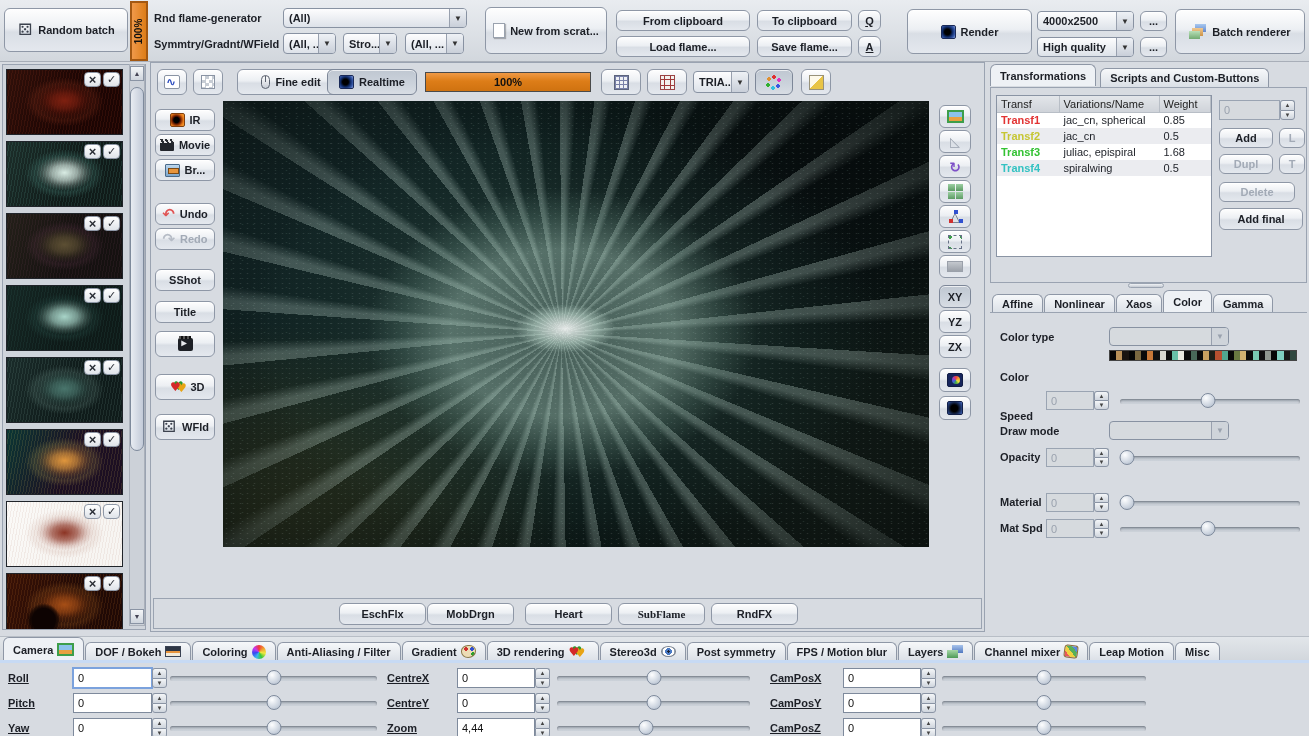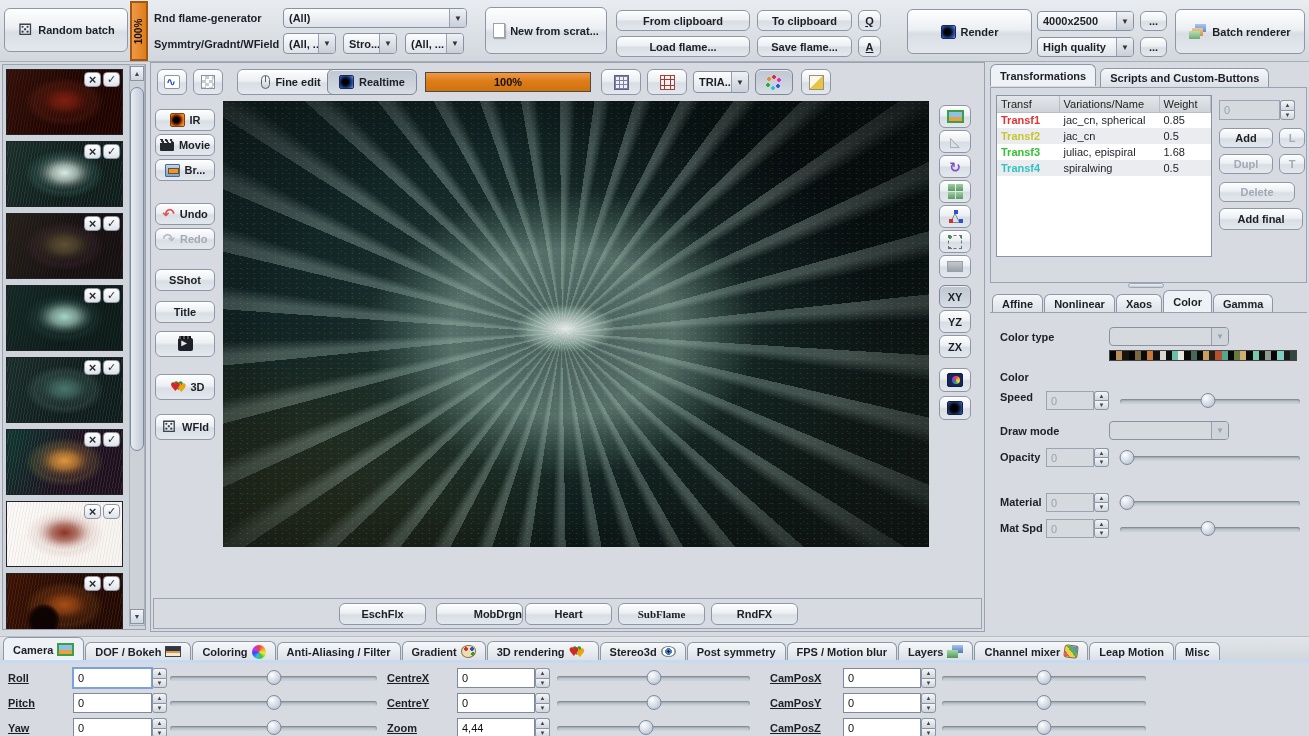--- a/index.html
+++ b/index.html
@@ -486,21 +486,21 @@
         </button>
         <button class="btn" style="left: 788px; top: 333px; width: 32px; height: 24px;">
           <span class="ic ic-fractal-dark"></span>
         </button>
       </div>
 
     <div id="mut-strip">
         <button class="btn" style="left: 185px; top: 4px; width: 87px; height: 22px;">
           <span>EschFlx</span>
         </button>
-        <button class="btn" style="left: 282px; top: 4px; width: 87px; height: 22px; justify-content: flex-end;">
+        <button class="btn" style="left: 273px; top: 4px; width: 87px; height: 22px;">
           <span>MobDrgn</span>
         </button>
         <button class="btn" style="left: 371px; top: 4px; width: 87px; height: 22px;">
           <span>Heart</span>
         </button>
         <button class="btn" style="left: 464px; top: 4px; width: 87px; height: 22px; font-family: Liberation Serif, serif;">
           <span>SubFlame</span>
         </button>
         <button class="btn" style="left: 557px; top: 4px; width: 87px; height: 22px;">
           <span>RndFX</span>
@@ -592,21 +592,21 @@
           <span>WField</span>
         </div></div>
     <div id="sub-box">
       <div class="rp-label" style="top:18px">Color type</div>
       <div class="combo disabled" style="left:119px;top:14px;width:120px;height:19px">
         <span class="cval"></span>
         <span class="carr">▼</span>
       </div>
       <div id="grad-strip" style="background: linear-gradient(90deg, rgb(6, 6, 6) 0%, rgb(6, 6, 6) 3.33%, rgb(184, 144, 88) 3.33%, rgb(184, 144, 88) 6.67%, rgb(24, 20, 16) 6.67%, rgb(24, 20, 16) 10%, rgb(6, 6, 6) 10%, rgb(6, 6, 6) 13.33%, rgb(122, 104, 64) 13.33%, rgb(122, 104, 64) 16.67%, rgb(10, 10, 10) 16.67%, rgb(10, 10, 10) 20%, rgb(200, 120, 56) 20%, rgb(200, 120, 56) 23.33%, rgb(16, 16, 16) 23.33%, rgb(16, 16, 16) 26.67%, rgb(216, 216, 208) 26.67%, rgb(216, 216, 208) 30%, rgb(12, 12, 12) 30%, rgb(12, 12, 12) 33.33%, rgb(104, 192, 168) 33.33%, rgb(104, 192, 168) 36.67%, rgb(232, 232, 224) 36.67%, rgb(232, 232, 224) 40%, rgb(10, 10, 10) 40%, rgb(10, 10, 10) 43.33%, rgb(72, 104, 88) 43.33%, rgb(72, 104, 88) 46.67%, rgb(10, 10, 10) 46.67%, rgb(10, 10, 10) 50%, rgb(200, 160, 96) 50%, rgb(200, 160, 96) 53.33%, rgb(32, 32, 24) 53.33%, rgb(32, 32, 24) 56.67%, rgb(184, 80, 48) 56.67%, rgb(184, 80, 48) 60%, rgb(80, 168, 144) 60%, rgb(80, 168, 144) 63.33%, rgb(8, 8, 8) 63.33%, rgb(8, 8, 8) 66.67%, rgb(104, 120, 64) 66.67%, rgb(104, 120, 64) 70%, rgb(208, 176, 112) 70%, rgb(208, 176, 112) 73.33%, rgb(10, 10, 10) 73.33%, rgb(10, 10, 10) 76.67%, rgb(120, 200, 176) 76.67%, rgb(120, 200, 176) 80%, rgb(16, 16, 16) 80%, rgb(16, 16, 16) 83.33%, rgb(144, 152, 144) 83.33%, rgb(144, 152, 144) 86.67%, rgb(6, 6, 6) 86.67%, rgb(6, 6, 6) 90%, rgb(128, 208, 192) 90%, rgb(128, 208, 192) 93.33%, rgb(26, 26, 24) 93.33%, rgb(26, 26, 24) 96.67%, rgb(48, 72, 64) 96.67%, rgb(48, 72, 64) 100%);"></div>
       <div class="rp-label" style="top:58px">Color</div>
-      <div class="rp-label" style="top:78px">Speed</div>
+      <div class="rp-label" style="top:97px">Speed</div>
       <div class="spin disabled" style="left:56px;top:78px;width:63px;height:19px">
         <input disabled="" value="0" style="">
         <div class="spinbtns">
             <div class="sb">▲</div>
             <div class="sb">▼</div>
           </div>
       </div>
       <div class="slider" style="left:130px;top:79px;width:180px">
         <div class="track"></div>
         <div class="thumb" id="sl-speed" style="left: 49%;"></div>

